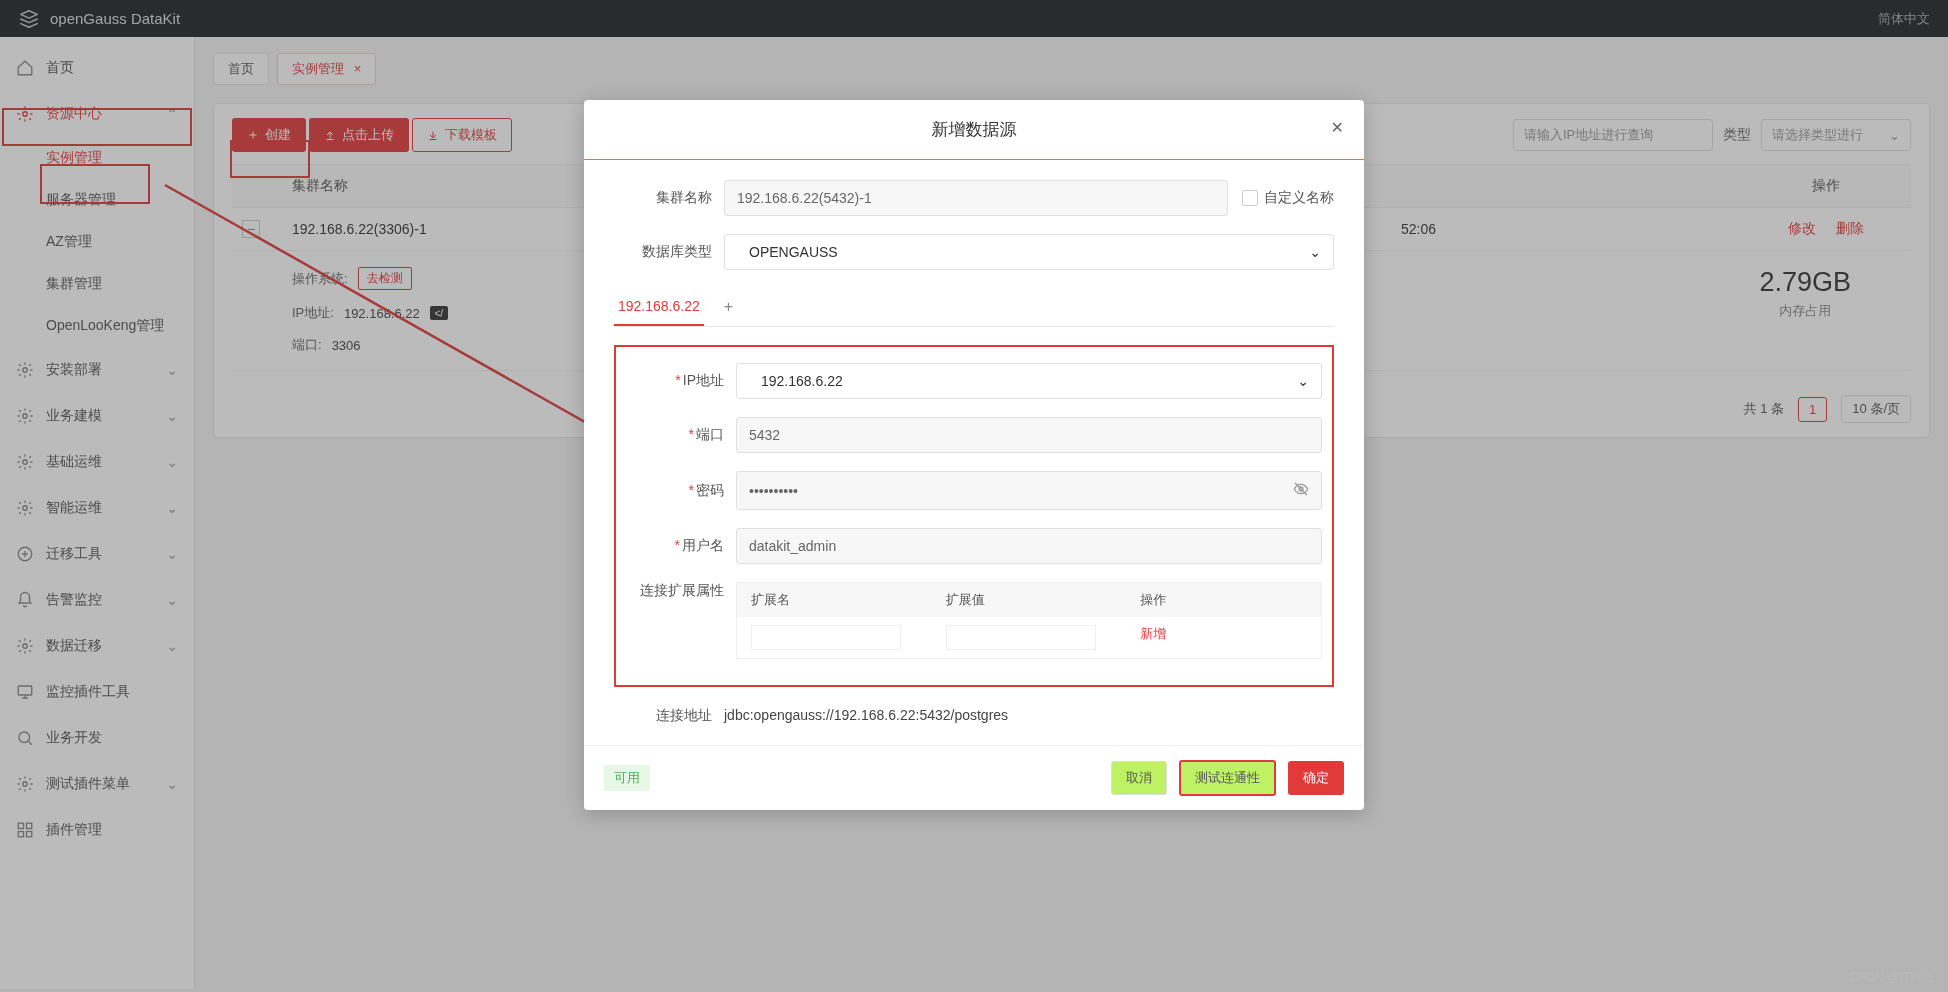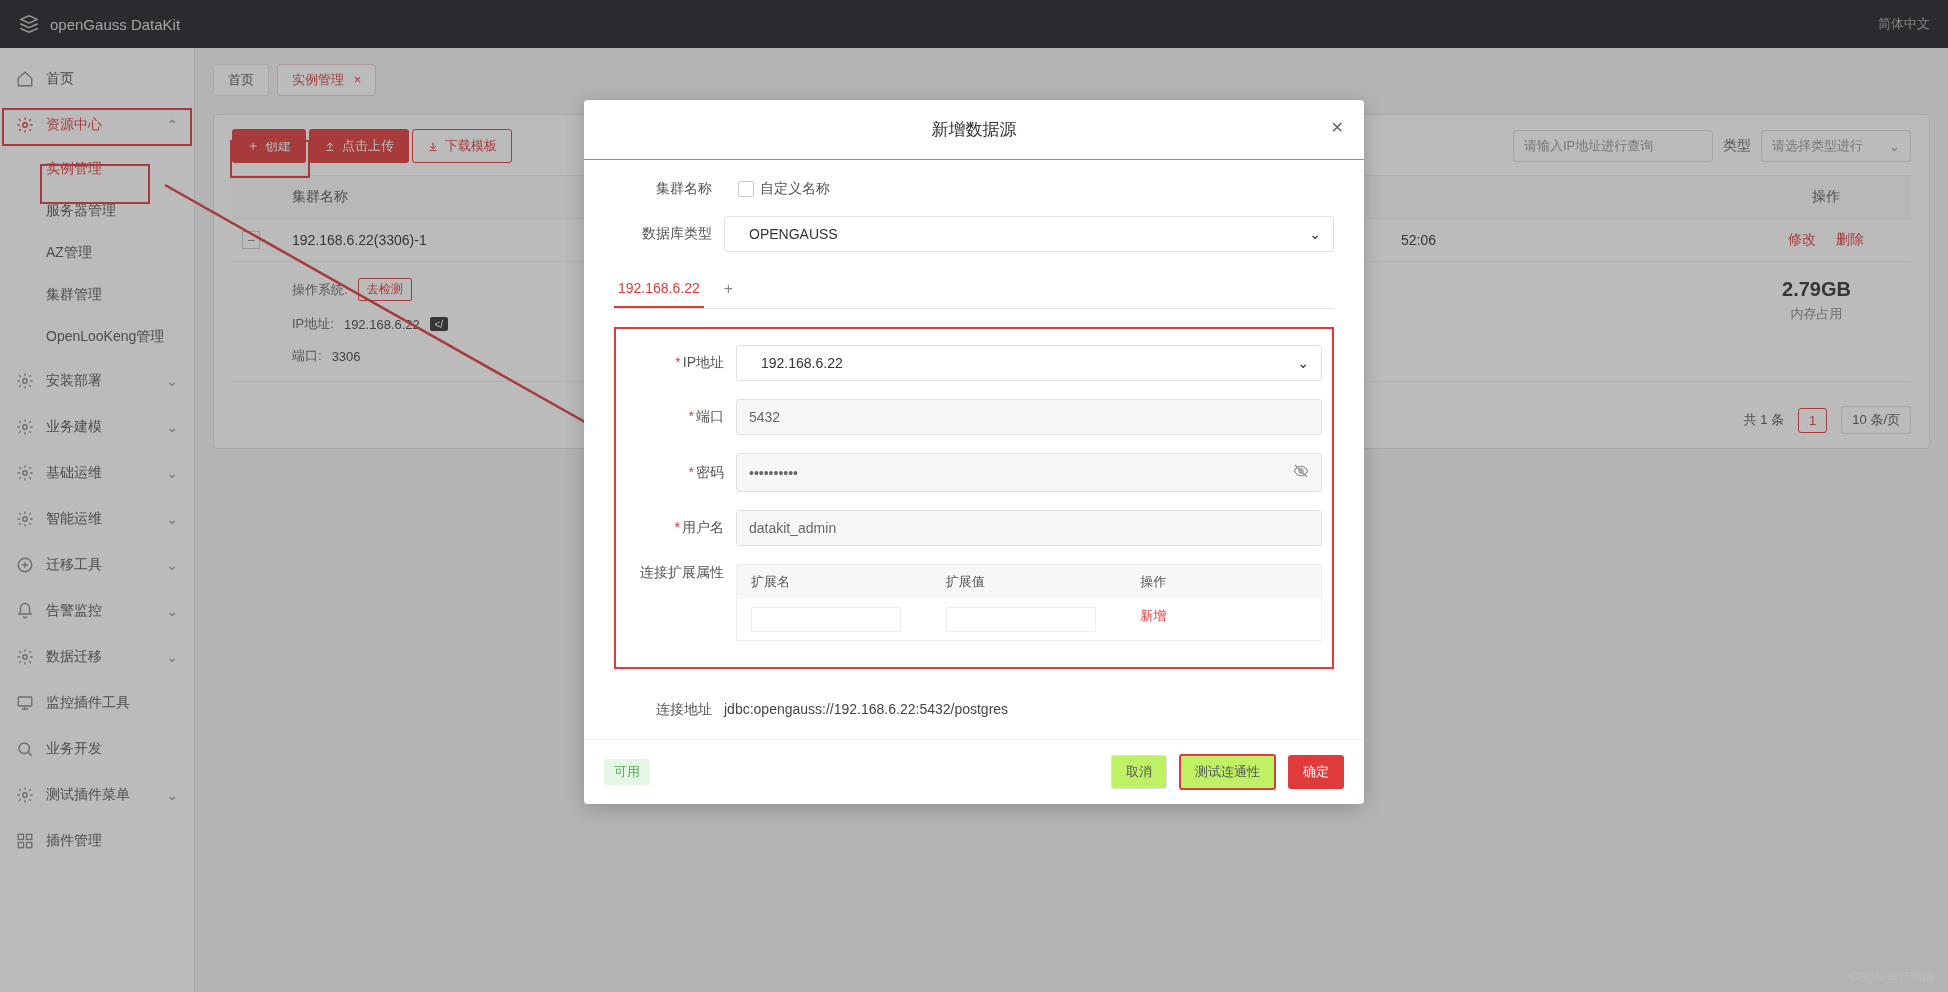--- a/index.html
+++ b/index.html
@@ -1,19 +1,19 @@
 <!DOCTYPE html>
 <html><head>
   <meta charset="utf-8">
   <style>
     * { box-sizing: border-box; margin: 0; padding: 0; font-family: -apple-system, BlinkMacSystemFont, 'Segoe UI', sans-serif; }
     body { background: #f5f5f5; color: #333; font-size: 14px; position: relative; height: 992px; width: 1948px; overflow: hidden; }
 
     
-    .header { background: #1f2329; color: #ccc; height: 48px; display: flex; align-items: center; justify-content: space-between; padding: 0 18px; }
+    .header { background: #1f2329; color: #ccc; height: 37px; display: flex; align-items: center; justify-content: space-between; padding: 0 18px; }
     .header-left { display: flex; align-items: center; gap: 10px; }
     .logo-icon { width: 22px; height: 22px; display: flex; align-items: center; justify-content: center; }
     .logo-icon svg { width: 22px; height: 22px; stroke: #ccc; fill: none; stroke-width: 1.5; }
     .header-title { font-size: 15px; color: #ddd; }
     .header-right { color: #aaa; font-size: 13px; }
 
     
     .layout { display: flex; height: calc(100% - 40px); }
 
     
@@ -55,21 +55,21 @@
     .table-row { display: flex; align-items: center; padding: 12px 10px; border-bottom: 1px solid #f0f0f0; }
     .expand-btn { width: 18px; height: 18px; border: 1px solid #ccc; display: flex; align-items: center; justify-content: center; font-size: 14px; color: #888; cursor: pointer; }
     .col-actions a { color: #e13a3a; margin: 0 8px; cursor: pointer; }
 
     .detail-box { padding: 16px 60px; border-bottom: 1px solid #f0f0f0; display: flex; gap: 100px; }
     .detail-left { display: flex; flex-direction: column; gap: 14px; font-size: 13px; color: #444; }
     .detail-row { display: flex; align-items: center; gap: 10px; }
     .detail-label { color: #666; }
     .tag-outline { border: 1px solid #e13a3a; color: #e13a3a; padding: 2px 8px; border-radius: 2px; font-size: 12px; }
     .detail-right { margin-left: auto; text-align: center; }
-    .big-num { font-size: 20px; font-weight: 700; }
+    .big-num { font-size: 27px; font-weight: 400; }
     .sub-lbl { color: #888; font-size: 13px; margin-top: 4px; }
 
     .pagination { display: flex; align-items: center; justify-content: flex-end; gap: 14px; margin-top: 24px; color: #555; font-size: 13px; }
     .page-btn { border: 1px solid #e13a3a; color: #e13a3a; padding: 4px 10px; border-radius: 3px; }
     .page-size { border: 1px solid #ddd; padding: 4px 10px; border-radius: 3px; }
 
     
     .overlay { position: absolute; top: 0; left: 0; right: 0; bottom: 0; background: rgba(60,60,60,0.35); z-index: 10; display: flex; align-items: flex-start; justify-content: center; padding-top: 100px; }
     .modal { background: #fff; width: 780px; border-radius: 4px; box-shadow: 0 4px 20px rgba(0,0,0,0.2); position: relative; }
     .modal-head { padding: 18px 20px; text-align: center; font-size: 17px; font-weight: 500; border-bottom: 1px solid #f97316; position: relative; }
@@ -78,21 +78,21 @@
     .form-row { display: flex; align-items: center; margin-bottom: 18px; }
     .form-label { width: 110px; text-align: right; color: #555; font-size: 14px; padding-right: 12px; }
     .form-label .req { color: #e13a3a; margin-right: 2px; }
     .form-input { flex: 1; border: 1px solid #e0e0e0; background: #f7f7f7; padding: 9px 12px; border-radius: 3px; font-size: 14px; color: #666; }
     .form-input.select { display: flex; align-items: center; justify-content: space-between; background: #fff; color: #333; padding-left: 24px; }
     .check-row { display: flex; align-items: center; gap: 6px; margin-left: 14px; color: #555; font-size: 14px; }
     .checkbox { width: 16px; height: 16px; border: 1px solid #ccc; border-radius: 2px; }
     .iptabs { border-bottom: 1px solid #e5e5e5; display: flex; align-items: center; margin-bottom: 18px; }
     .iptab { padding: 10px 4px; color: #e13a3a; border-bottom: 2px solid #e13a3a; font-size: 14px; margin-right: 20px; }
     .iptab-add { color: #888; font-size: 16px; cursor: pointer; }
-    .inner-form { border: 2px solid #e13a3a; padding: 16px 10px 8px; margin-bottom: 32px; }
+    .inner-form { border: 2px solid #e13a3a; padding: 16px 10px 8px; margin-bottom: 20px; }
     .pw-eye { color: #999; cursor: pointer; }
     .ext-table { margin-left: 122px; border: 1px solid #eee; }
     .ext-head, .ext-row { display: flex; }
     .ext-head { background: #f7f7f7; }
     .ext-cell { flex: 1; padding: 8px 14px; font-size: 13px; color: #555; }
     .ext-row .ext-cell input { border: 1px solid #eee; padding: 4px; width: 90%; }
     .add-link { color: #e13a3a; cursor: pointer; }
     .conn-url { display: flex; margin-top: 18px; }
 
     .modal-footer { border-top: 1px solid #f0f0f0; padding: 14px 20px; display: flex; align-items: center; }
@@ -360,20 +360,21 @@
 <div class="overlay">
   <div class="modal">
     <div class="modal-head">
       <span>新增数据源</span>
       <span class="modal-close">✕</span>
     </div>
     <div class="modal-body">
 
       <div class="form-row">
         <div class="form-label">集群名称</div>
+        <div class="form-input">192.168.6.22(5432)-1</div>
         <div class="check-row">
           <div class="checkbox"></div>
           <span>自定义名称</span>
         </div>
       </div>
 
       <div class="form-row">
         <div class="form-label">数据库类型</div>
         <div class="form-input select">
           <span>OPENGAUSS</span>

